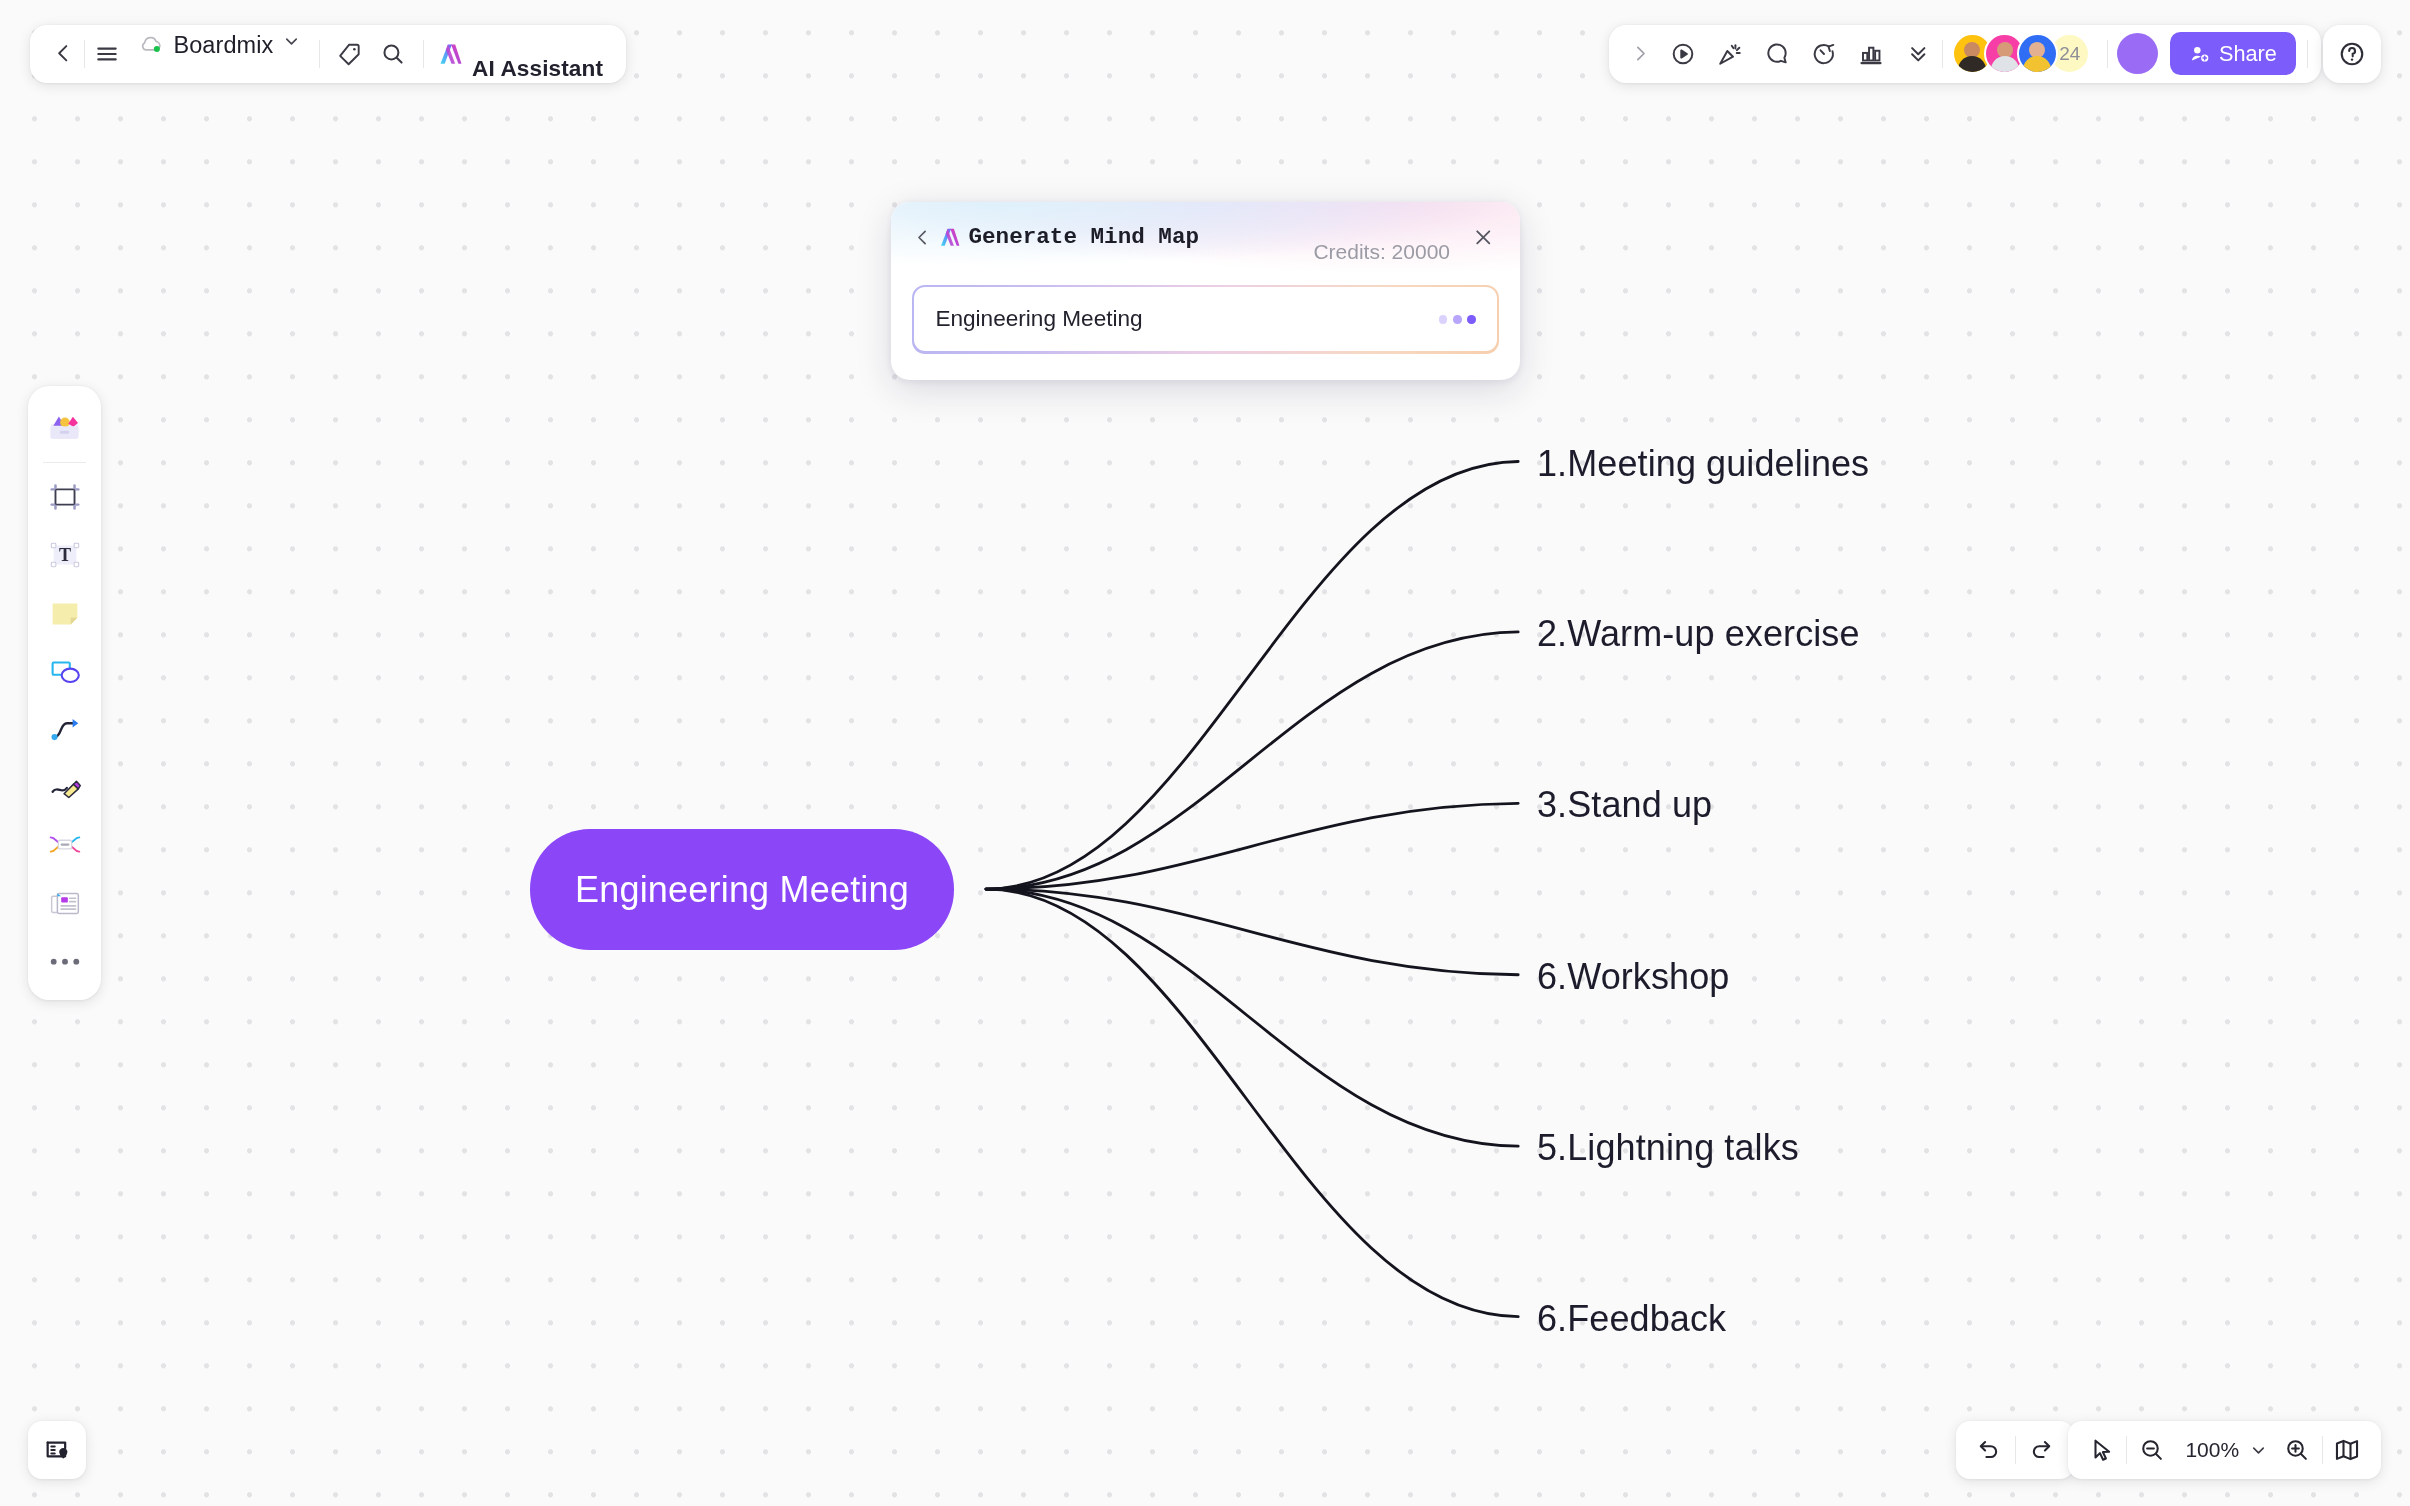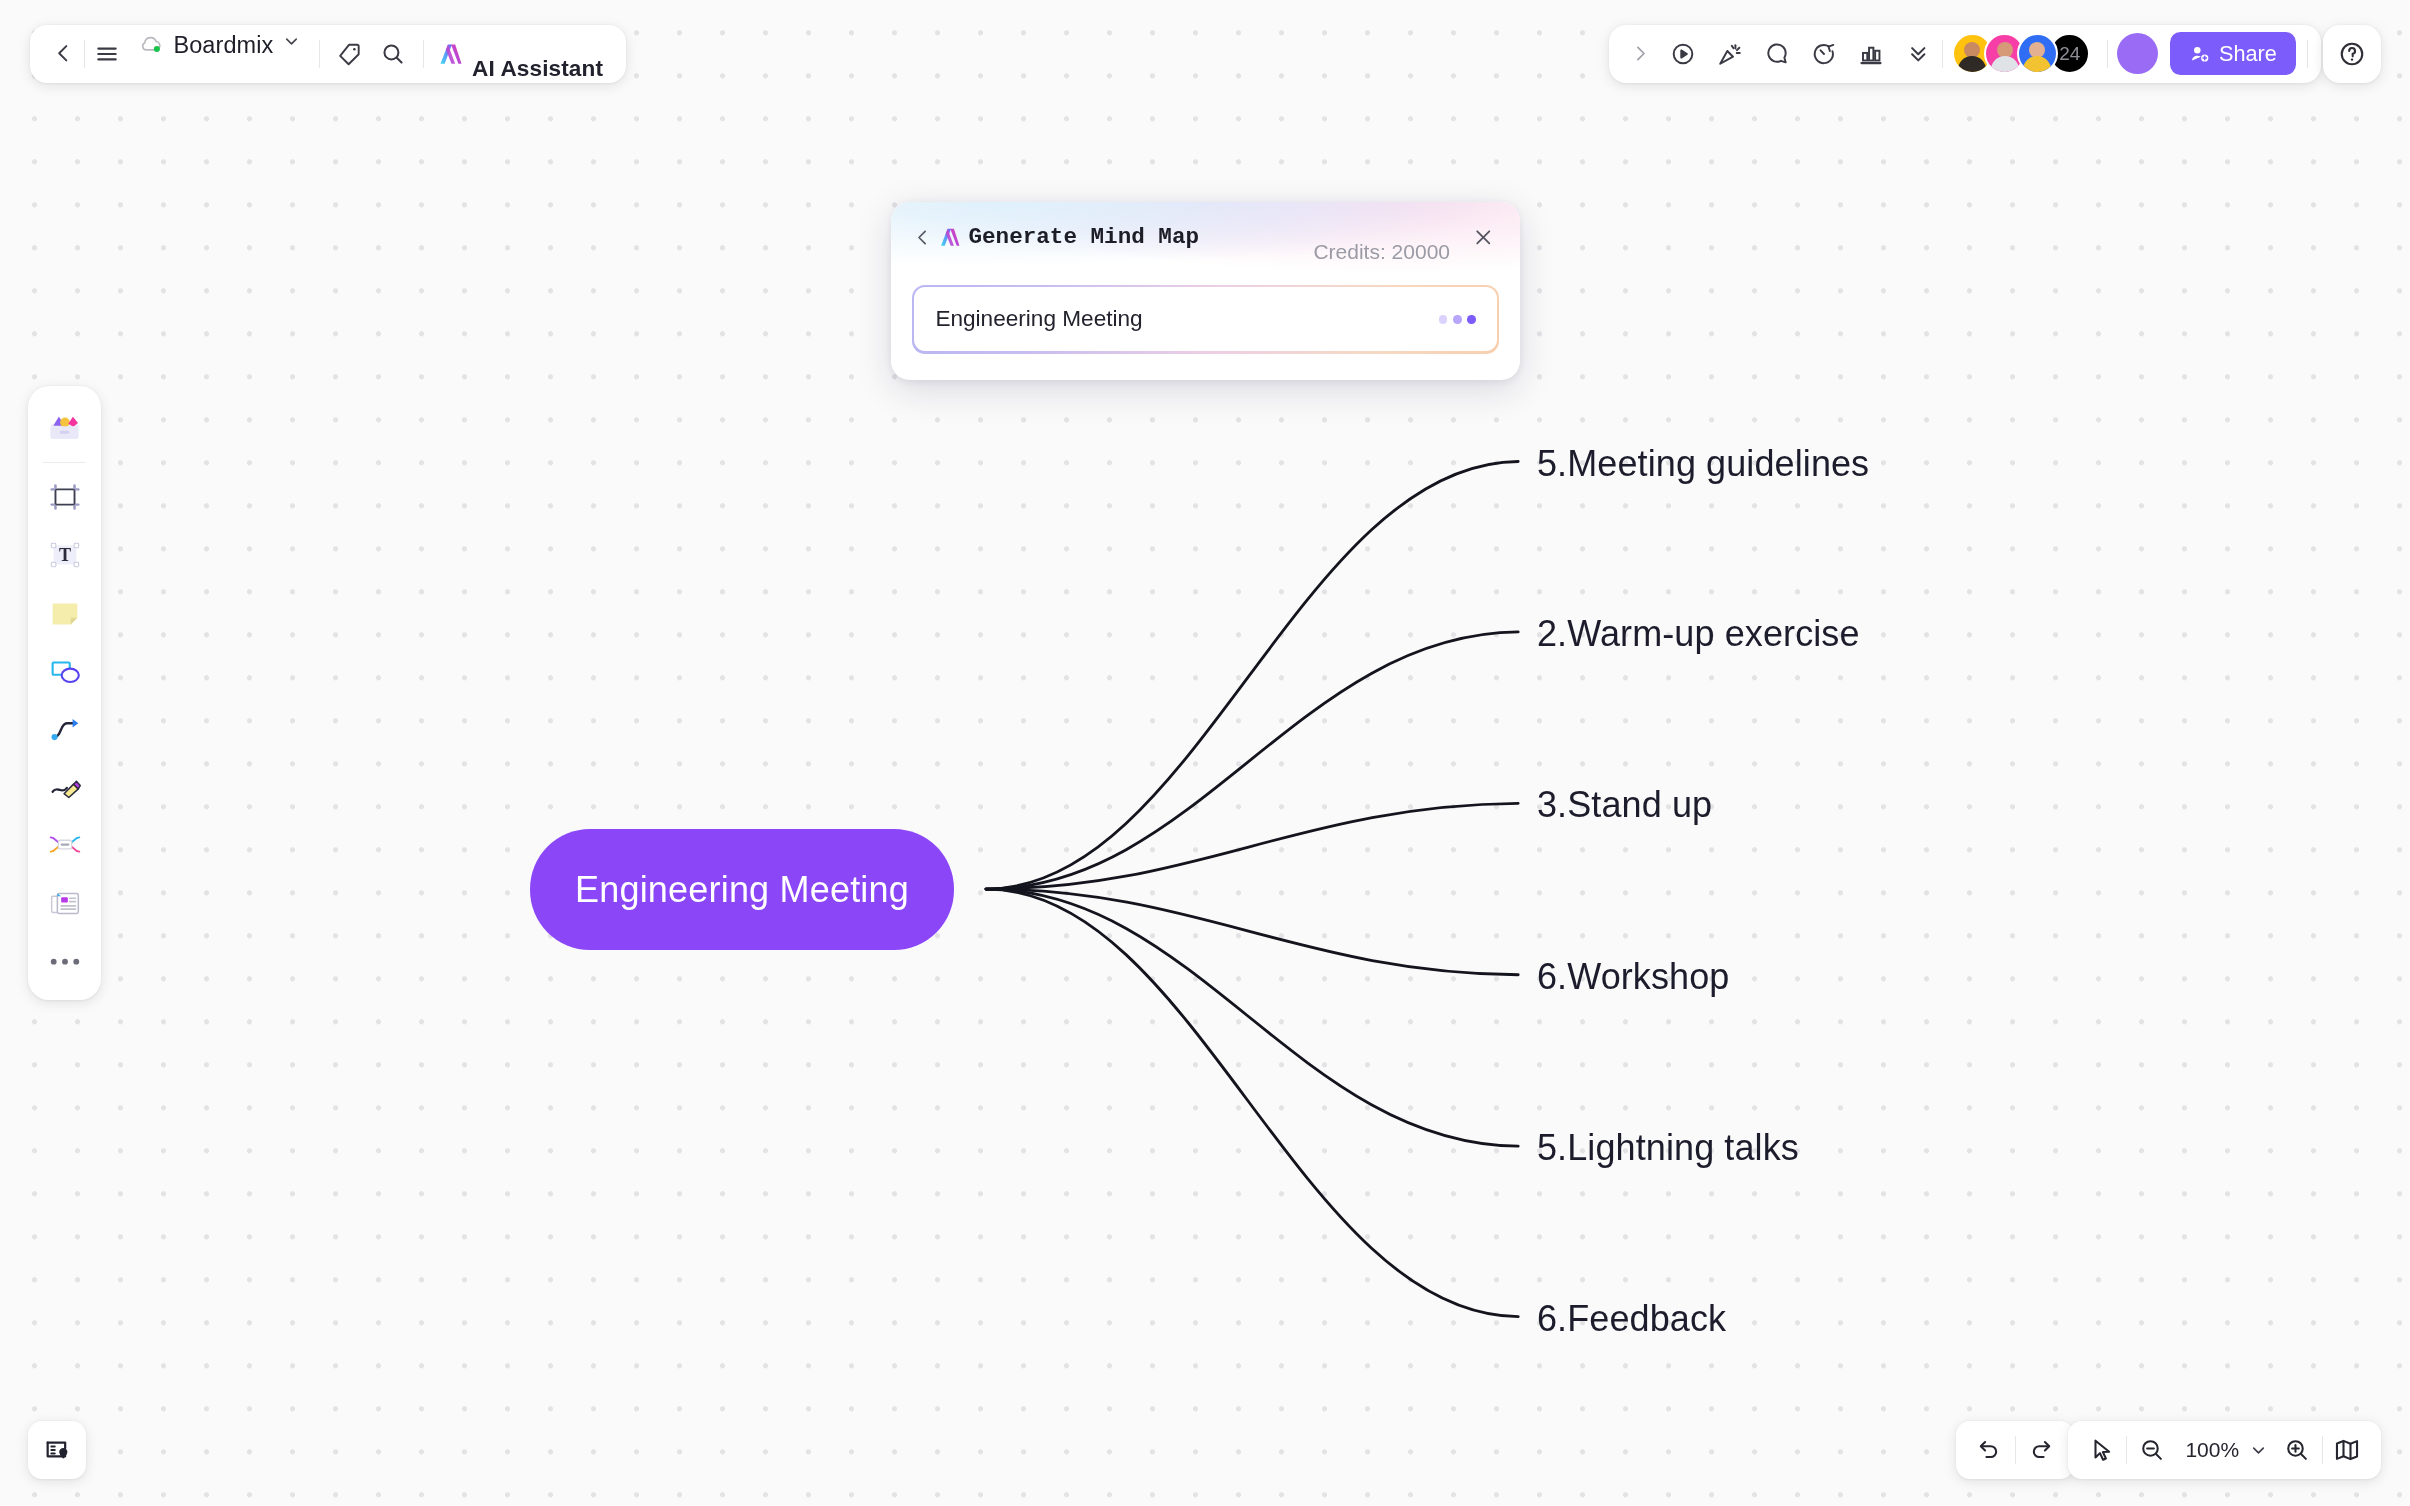--- a/index.html
+++ b/index.html
@@ -82,21 +82,21 @@
     top: 6.6px; width: 16px; height: 16px; border-radius: 50%;
     background: #6b4636;
   }
   .av .body {
     position: absolute; left: 50%; transform: translateX(-50%);
     bottom: -6.6px; width: 28px; height: 22.6px; border-radius: 14px 14px 0 0;
     background: #2c3038;
   }
   .av-count {
     width: 41px; height: 41px; border-radius: 50%;
-    background: #000000; color: #8e8e97;
+    background: #fef9c3; color: #8e8e97;
     display: flex; align-items: center; justify-content: center;
     font-size: 19px; margin-left: -8.5px; border: 2.4px solid #fff;
     flex: none; cursor: pointer;
   }
   .av-solo { width: 41px; height: 41px; border-radius: 50%; overflow: hidden;
     position: relative; flex: none; cursor: pointer; }
   .share-btn {
     display: flex; align-items: center; gap: 8.5px;
     height: 43px; padding: 0 19px; border-radius: 10.4px;
     background: #7c5cfa; color: #fff; cursor: pointer;
@@ -219,21 +219,21 @@
       <path d="M1047 944 C 1270 944 1380 1215 1612 1217"></path>
       <path d="M1047 944 C 1270 944 1380 1396 1612 1398"></path>
     </g>
   </svg>
 
   <div id="mm-root">
     <span>Engineering Meeting</span>
   </div>
 
   <div class="mm-label" style="left:1537px; top:443px;">
-    <span>5.Meeting guidelines</span>
+    <span>1.Meeting guidelines</span>
   </div>
   <div class="mm-label" style="left:1537px; top:613px;">
     <span>2.Warm-up exercise</span>
   </div>
   <div class="mm-label" style="left:1537px; top:784px;">
     <span>3.Stand up</span>
   </div>
   <div class="mm-label" style="left:1537px; top:956px;">
     <span>6.Workshop</span>
   </div>

